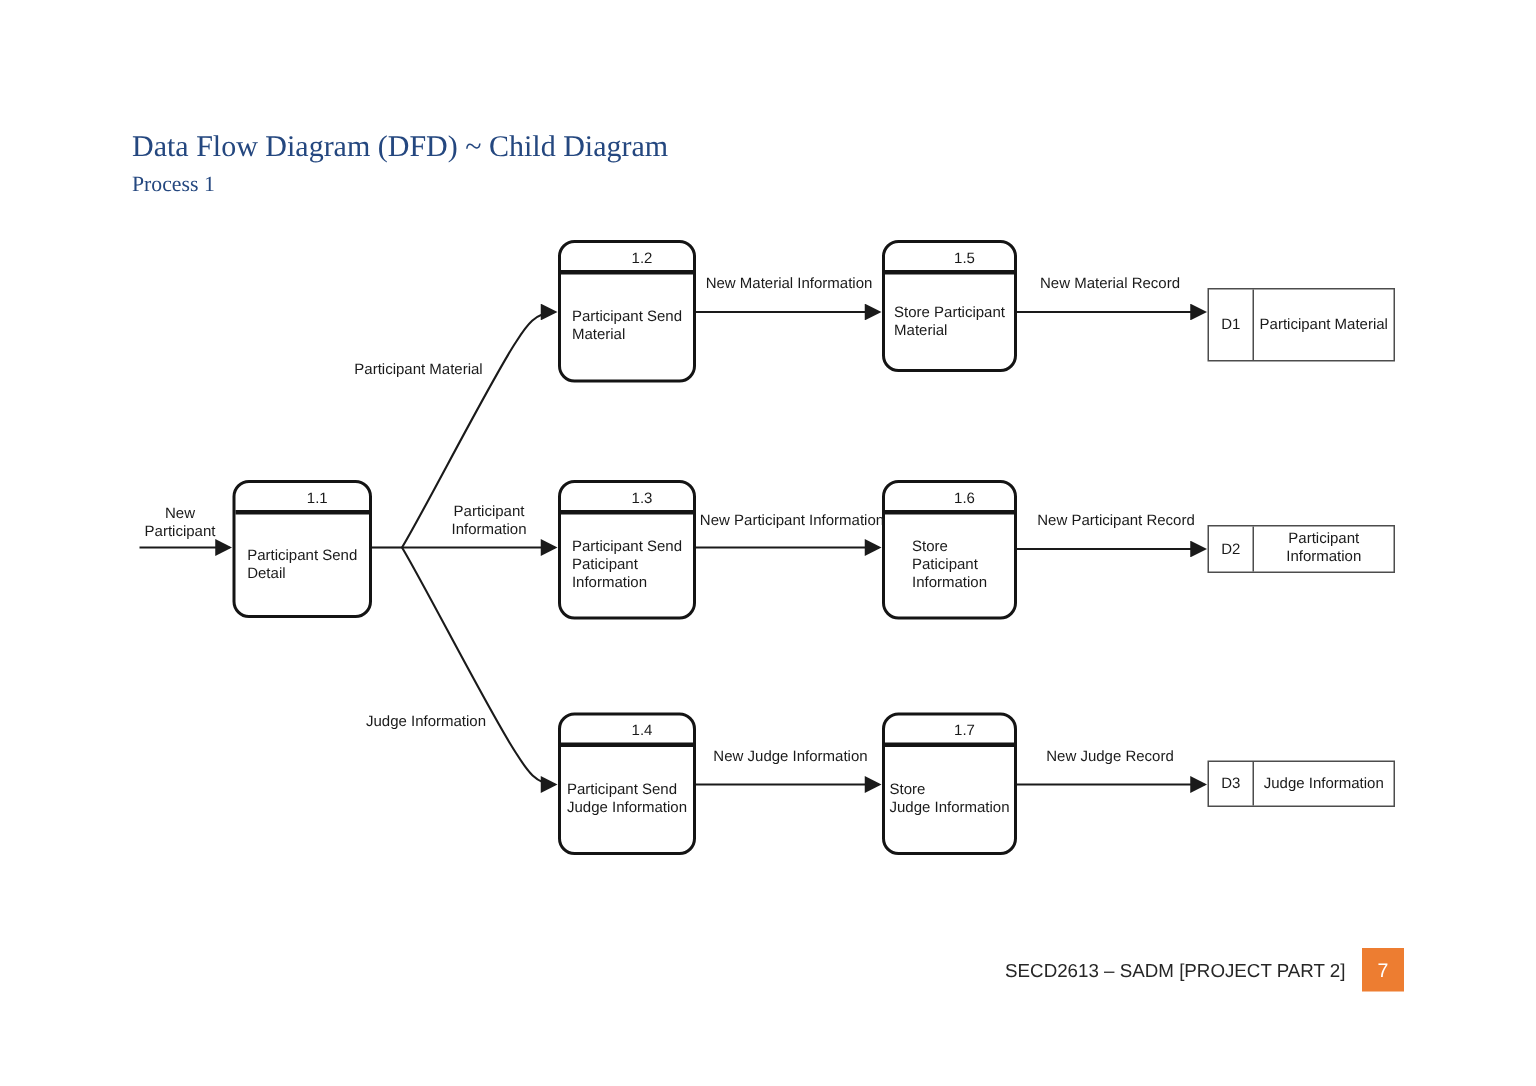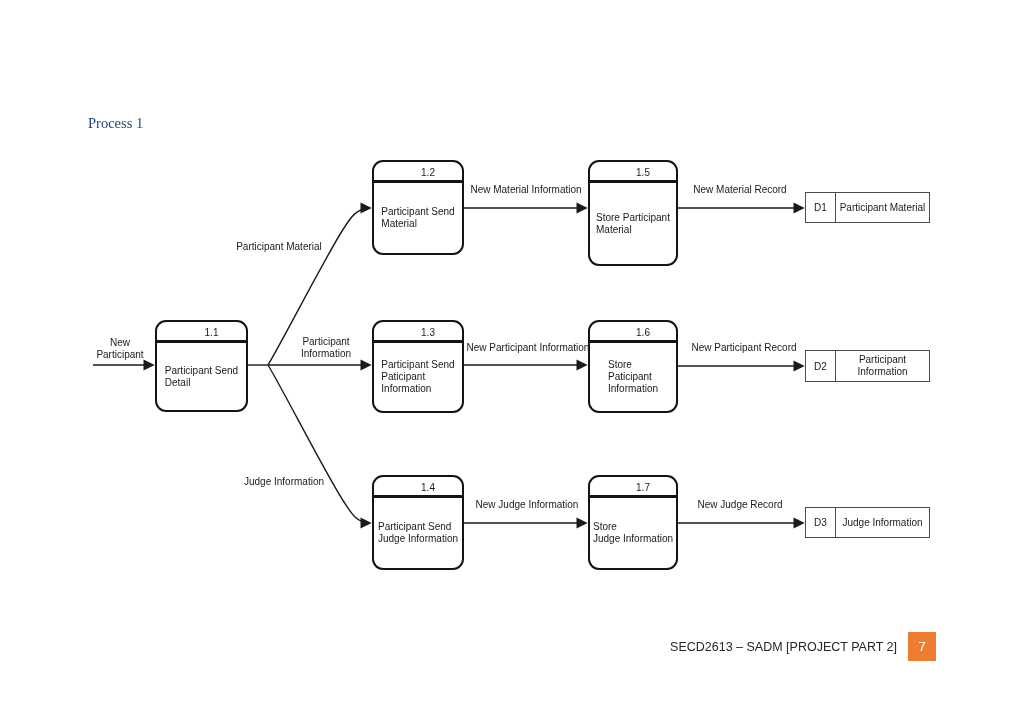--- a/index.html
+++ b/index.html
@@ -56,20 +56,21 @@
   .page-num {
     width:28px; height:29px; background:#ED7D31; color:#ffffff;
     display:flex; align-items:center; justify-content:center; font-size:13px;
   }
 </style>
 </head>
 <body>
 
 <div class="page">
 
+  <h1 class="title">Data Flow Diagram (DFD) ~ Child Diagram</h1>
   <h2 class="subtitle">Process 1</h2>
 
   <svg class="wires" viewBox="0 0 1024 724" xmlns="http://www.w3.org/2000/svg">
     <defs>
       <marker id="arrow" viewBox="0 0 10 10" refX="8.5" refY="5" markerWidth="9" markerHeight="8" orient="auto-start-reverse">
         <path d="M0,0 L10,5 L0,10 z" fill="#1a1a1a"></path>
       </marker>
     </defs>
     <g stroke="#1a1a1a" stroke-width="1.4" fill="none">
       <path d="M93,365 L153,365" marker-end="url(#arrow)"></path>
@@ -100,38 +101,38 @@
     <div class="process-id">1.3</div>
     <div class="process-label">Participant Send
 Paticipant
 Information</div>
   </div>
   <div class="process" style="left:372px; top:475px; width:92px; height:95px;">
     <div class="process-id">1.4</div>
     <div class="process-label">Participant Send
 Judge Information</div>
   </div>
-  <div class="process" style="left:588px; top:160px; width:90px; height:106px;">
+  <div class="process" style="left:588px; top:160px; width:90px; height:88px;">
     <div class="process-id">1.5</div>
     <div class="process-label">Store Participant
 Material</div>
   </div>
   <div class="process" style="left:588px; top:320px; width:90px; height:93px;">
     <div class="process-id">1.6</div>
     <div class="process-label">Store
 Paticipant
 Information</div>
   </div>
   <div class="process" style="left:588px; top:475px; width:90px; height:95px;">
     <div class="process-id">1.7</div>
     <div class="process-label">Store
 Judge Information</div>
   </div>
 
-  <div class="store" style="left:805px; top:192px; width:125px; height:31px;">
+  <div class="store" style="left:805px; top:192px; width:125px; height:49px;">
     <div class="store-id">D1</div>
     <div class="store-label">Participant Material</div>
   </div>
   <div class="store" style="left:805px; top:350px; width:125px; height:32px;">
     <div class="store-id">D2</div>
     <div class="store-label">Participant
 Information</div>
   </div>
   <div class="store" style="left:805px; top:507px; width:125px; height:31px;">
     <div class="store-id">D3</div>

